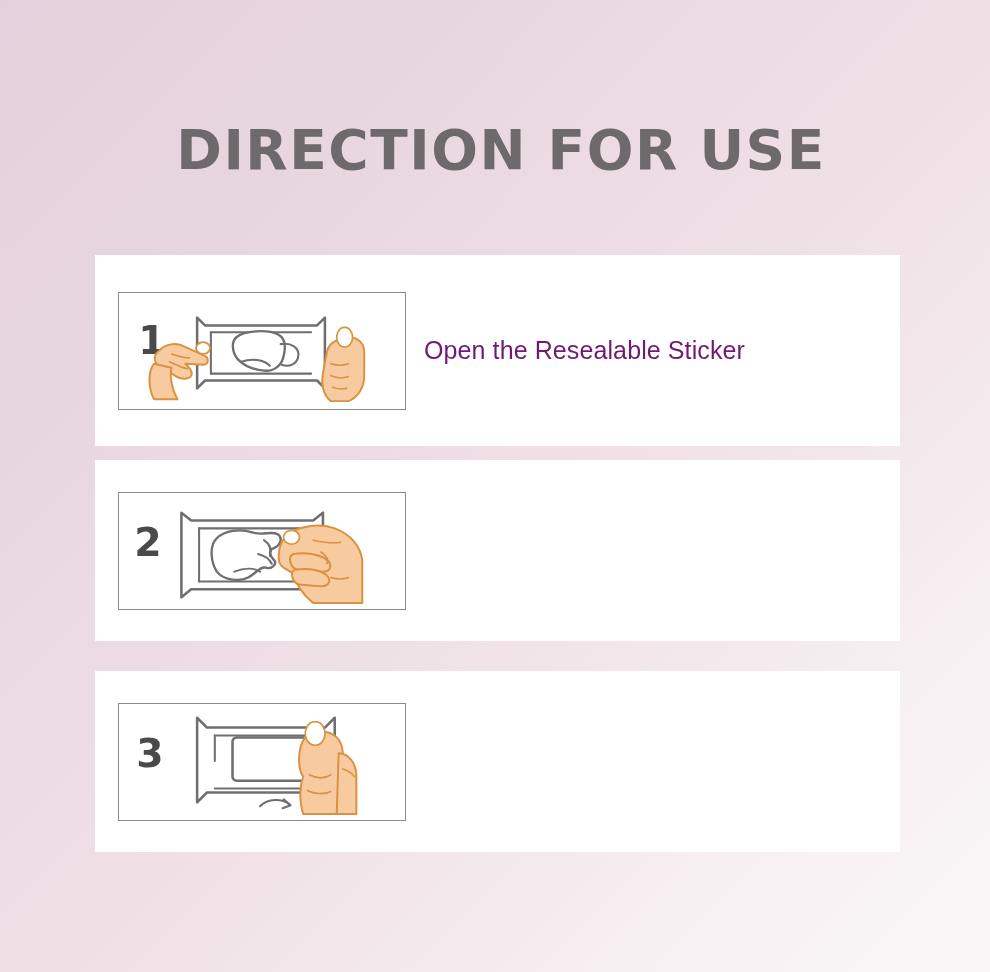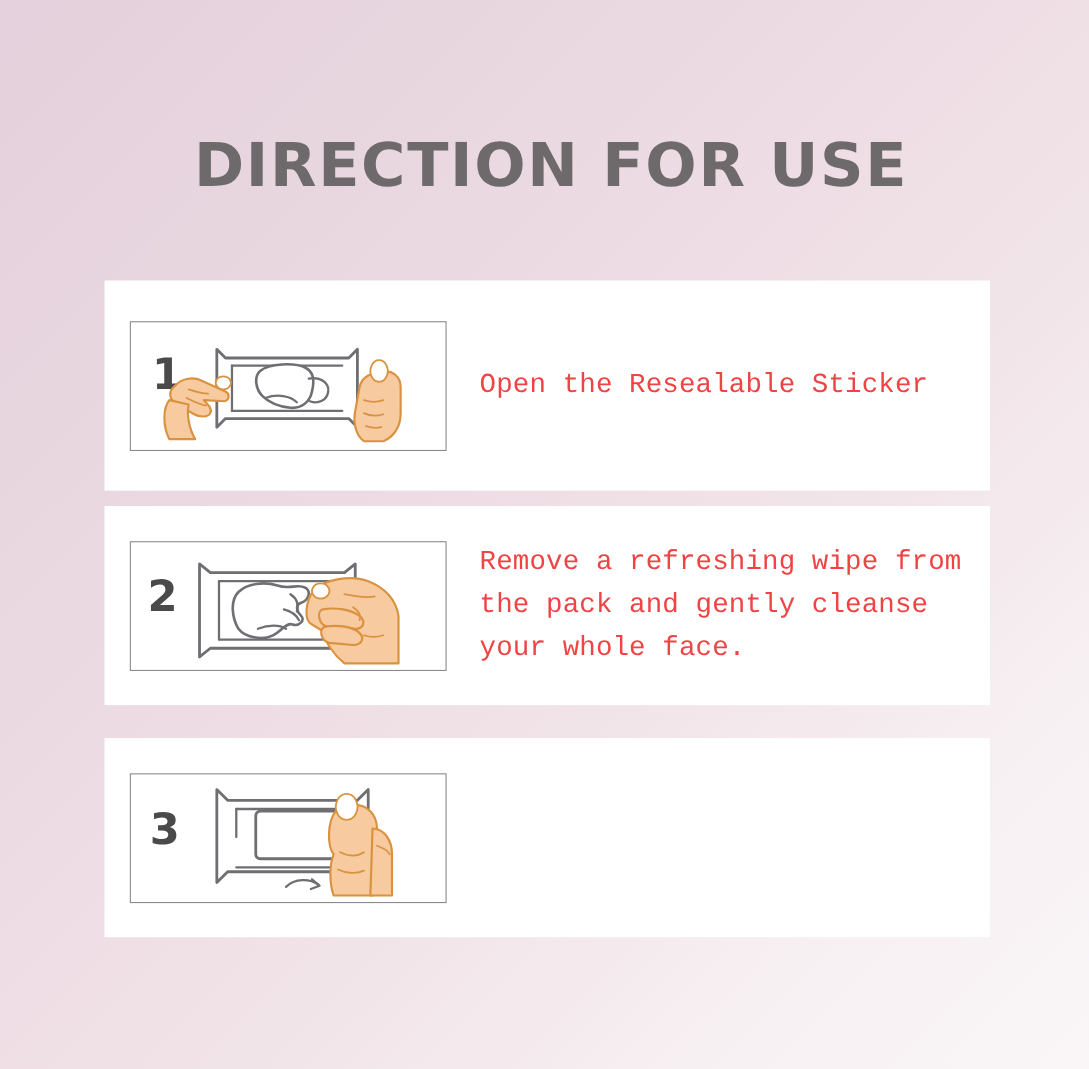--- a/index.html
+++ b/index.html
@@ -54,25 +54,25 @@
     height:118px;
     margin-left:23px;
     border:1.5px solid #8a8a8a;
     background:#fff;
     flex:0 0 auto;
     position:relative;
   }
   .illus-wrap svg { display:block; width:100%; height:100%; }
 
   .step-text {
-    margin-left:30px;
+    margin-left:18px;
     font-size:25px;
     line-height:1.55;
-    color:#ef4444;
-    font-family:Liberation Mono, monospace;
+    color:#701a75;
+    font-family:Liberation Sans, sans-serif;
     letter-spacing:0.1px;
     max-width:440px;
   }
 
   .num {
     font-family:"DejaVu Sans", sans-serif;
     font-weight:bold;
     font-size:40px;
     fill:#4a4a4a;
   }
@@ -156,21 +156,20 @@
       <path class="skin" d="M176 62 C188 60 202 62 210 68 C216 73 214 80 206 80
                             L180 78 C172 76 170 64 176 62 Z"></path>
       <path class="skin" d="M178 78 C190 76 204 78 210 84 C215 89 212 95 204 95
                             L182 93 C174 91 172 80 178 78 Z"></path>
       <path class="crease" d="M196 48 C206 50 216 52 224 50"></path>
       <path class="crease" d="M204 60 C210 64 212 68 210 72"></path>
       <path class="crease" d="M214 86 C220 88 226 88 232 86"></path>
     </svg>
   </div>
 
-  <div class="step-text">Remove a refreshing wipe from the pack and gently cleanse your whole face.</div>
 </div>
 
 <div class="card" id="card-3">
 
   <div class="illus-wrap">
     <svg viewBox="0 0 288 118" xmlns="http://www.w3.org/2000/svg">
       <text class="num" x="16" y="64">3</text>
 
       <path class="ln" d="M78 14 L88 24 L208 24 L218 14 L218 100 L208 90 L88 90 L78 100 Z"></path>
       <path class="ln-t" d="M96 32 L196 32"></path>

